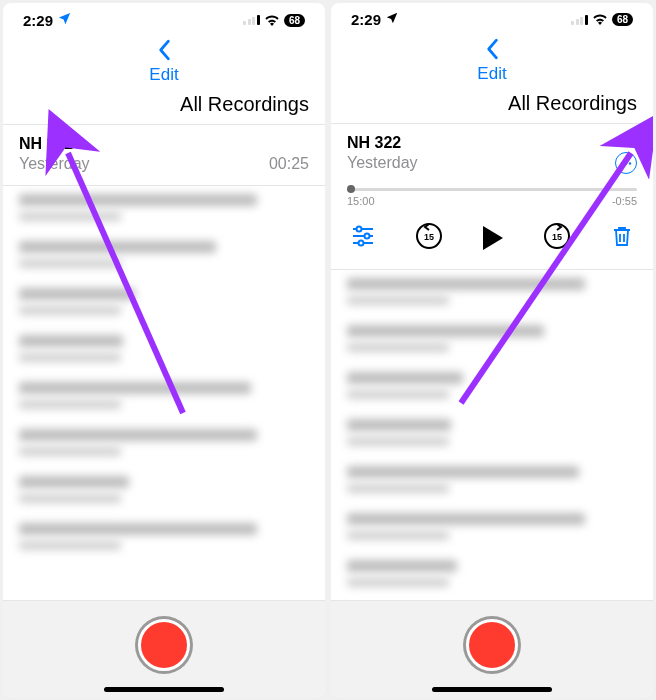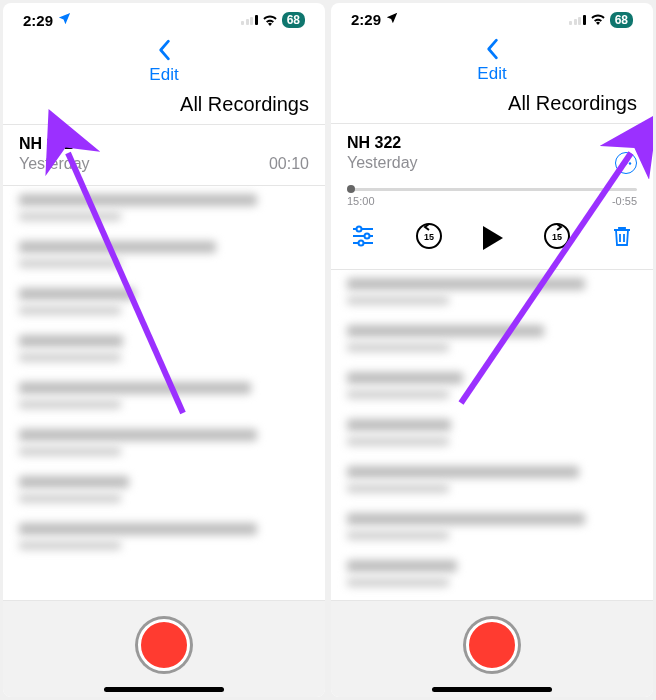--- a/index.html
+++ b/index.html
@@ -6,21 +6,21 @@
     body { background: #f0f0f0; width: 656px; height: 700px; display: flex; gap: 6px; padding: 3px; }
     .phone { background: #fff; width: 322px; height: 694px; border-radius: 8px; display: flex; flex-direction: column; position: relative; overflow: hidden; }
     .status-bar { display: flex; justify-content: space-between; align-items: center; padding: 8px 20px 4px; font-size: 15px; font-weight: 600; }
     .status-left { display: flex; align-items: center; gap: 4px; }
     .status-right { display: flex; align-items: center; gap: 4px; }
     .loc-icon { display: inline-block; }
     .signal { display: flex; align-items: flex-end; gap: 1.5px; }
     .signal-bar { width: 3px; background: #999; border-radius: 1px; }
     .signal-bar.off { background: #ddd; }
     .battery-wrap { display: flex; align-items: center; gap: 3px; }
-    .battery { background: #0f766e; color: #fff; font-size: 12px; font-weight: 700; padding: 1px 5px; border-radius: 7px; }
+    .battery { background: #000000; color: #fff; font-size: 10px; font-weight: 700; padding: 1px 5px; border-radius: 7px; }
     .nav-bar { display: flex; justify-content: space-between; align-items: center; padding: 6px 14px; flex-direction: column; }
     .back-btn { color: #007aff; cursor: pointer; }
     .edit-btn { color: #007aff; font-size: 17px; cursor: pointer; }
     .title { font-size: 20px; font-weight: 400; padding: 2px 16px 8px; text-align: right; }
     .divider { height: 1px; background: #e5e5e5; }
     .recording-item { padding: 10px 16px 12px; position: relative; }
     .recording-title { font-size: 16px; font-weight: 600; }
     .recording-meta { display: flex; justify-content: space-between; font-size: 16px; color: #8e8e93; margin-top: 2px; }
     .more-btn { position: absolute; right: 16px; top: 28px; width: 22px; height: 22px; border: 1.5px solid #007aff; border-radius: 50%; display: flex; align-items: center; justify-content: center; color: #007aff; cursor: pointer; }
     .scrubber { padding: 4px 16px; }
@@ -80,21 +80,21 @@
     <span class="edit-btn">Edit</span>
   </div>
 
   <div class="title">All Recordings</div>
   <div class="divider"></div>
 
   <div class="recording-item">
     <div class="recording-title">NH 322</div>
     <div class="recording-meta">
       <span>Yesterday</span>
-      <span>00:10</span>
+      <span>00:25</span>
     </div>
   </div>
   <div class="divider"></div>
 
   <div class="blurred-list" id="blur-left">
       <div class="blur-item">
         <div class="blur-line1" style="width:82%"></div>
         <div class="blur-line2"></div>
       </div>
       <div class="blur-item">

